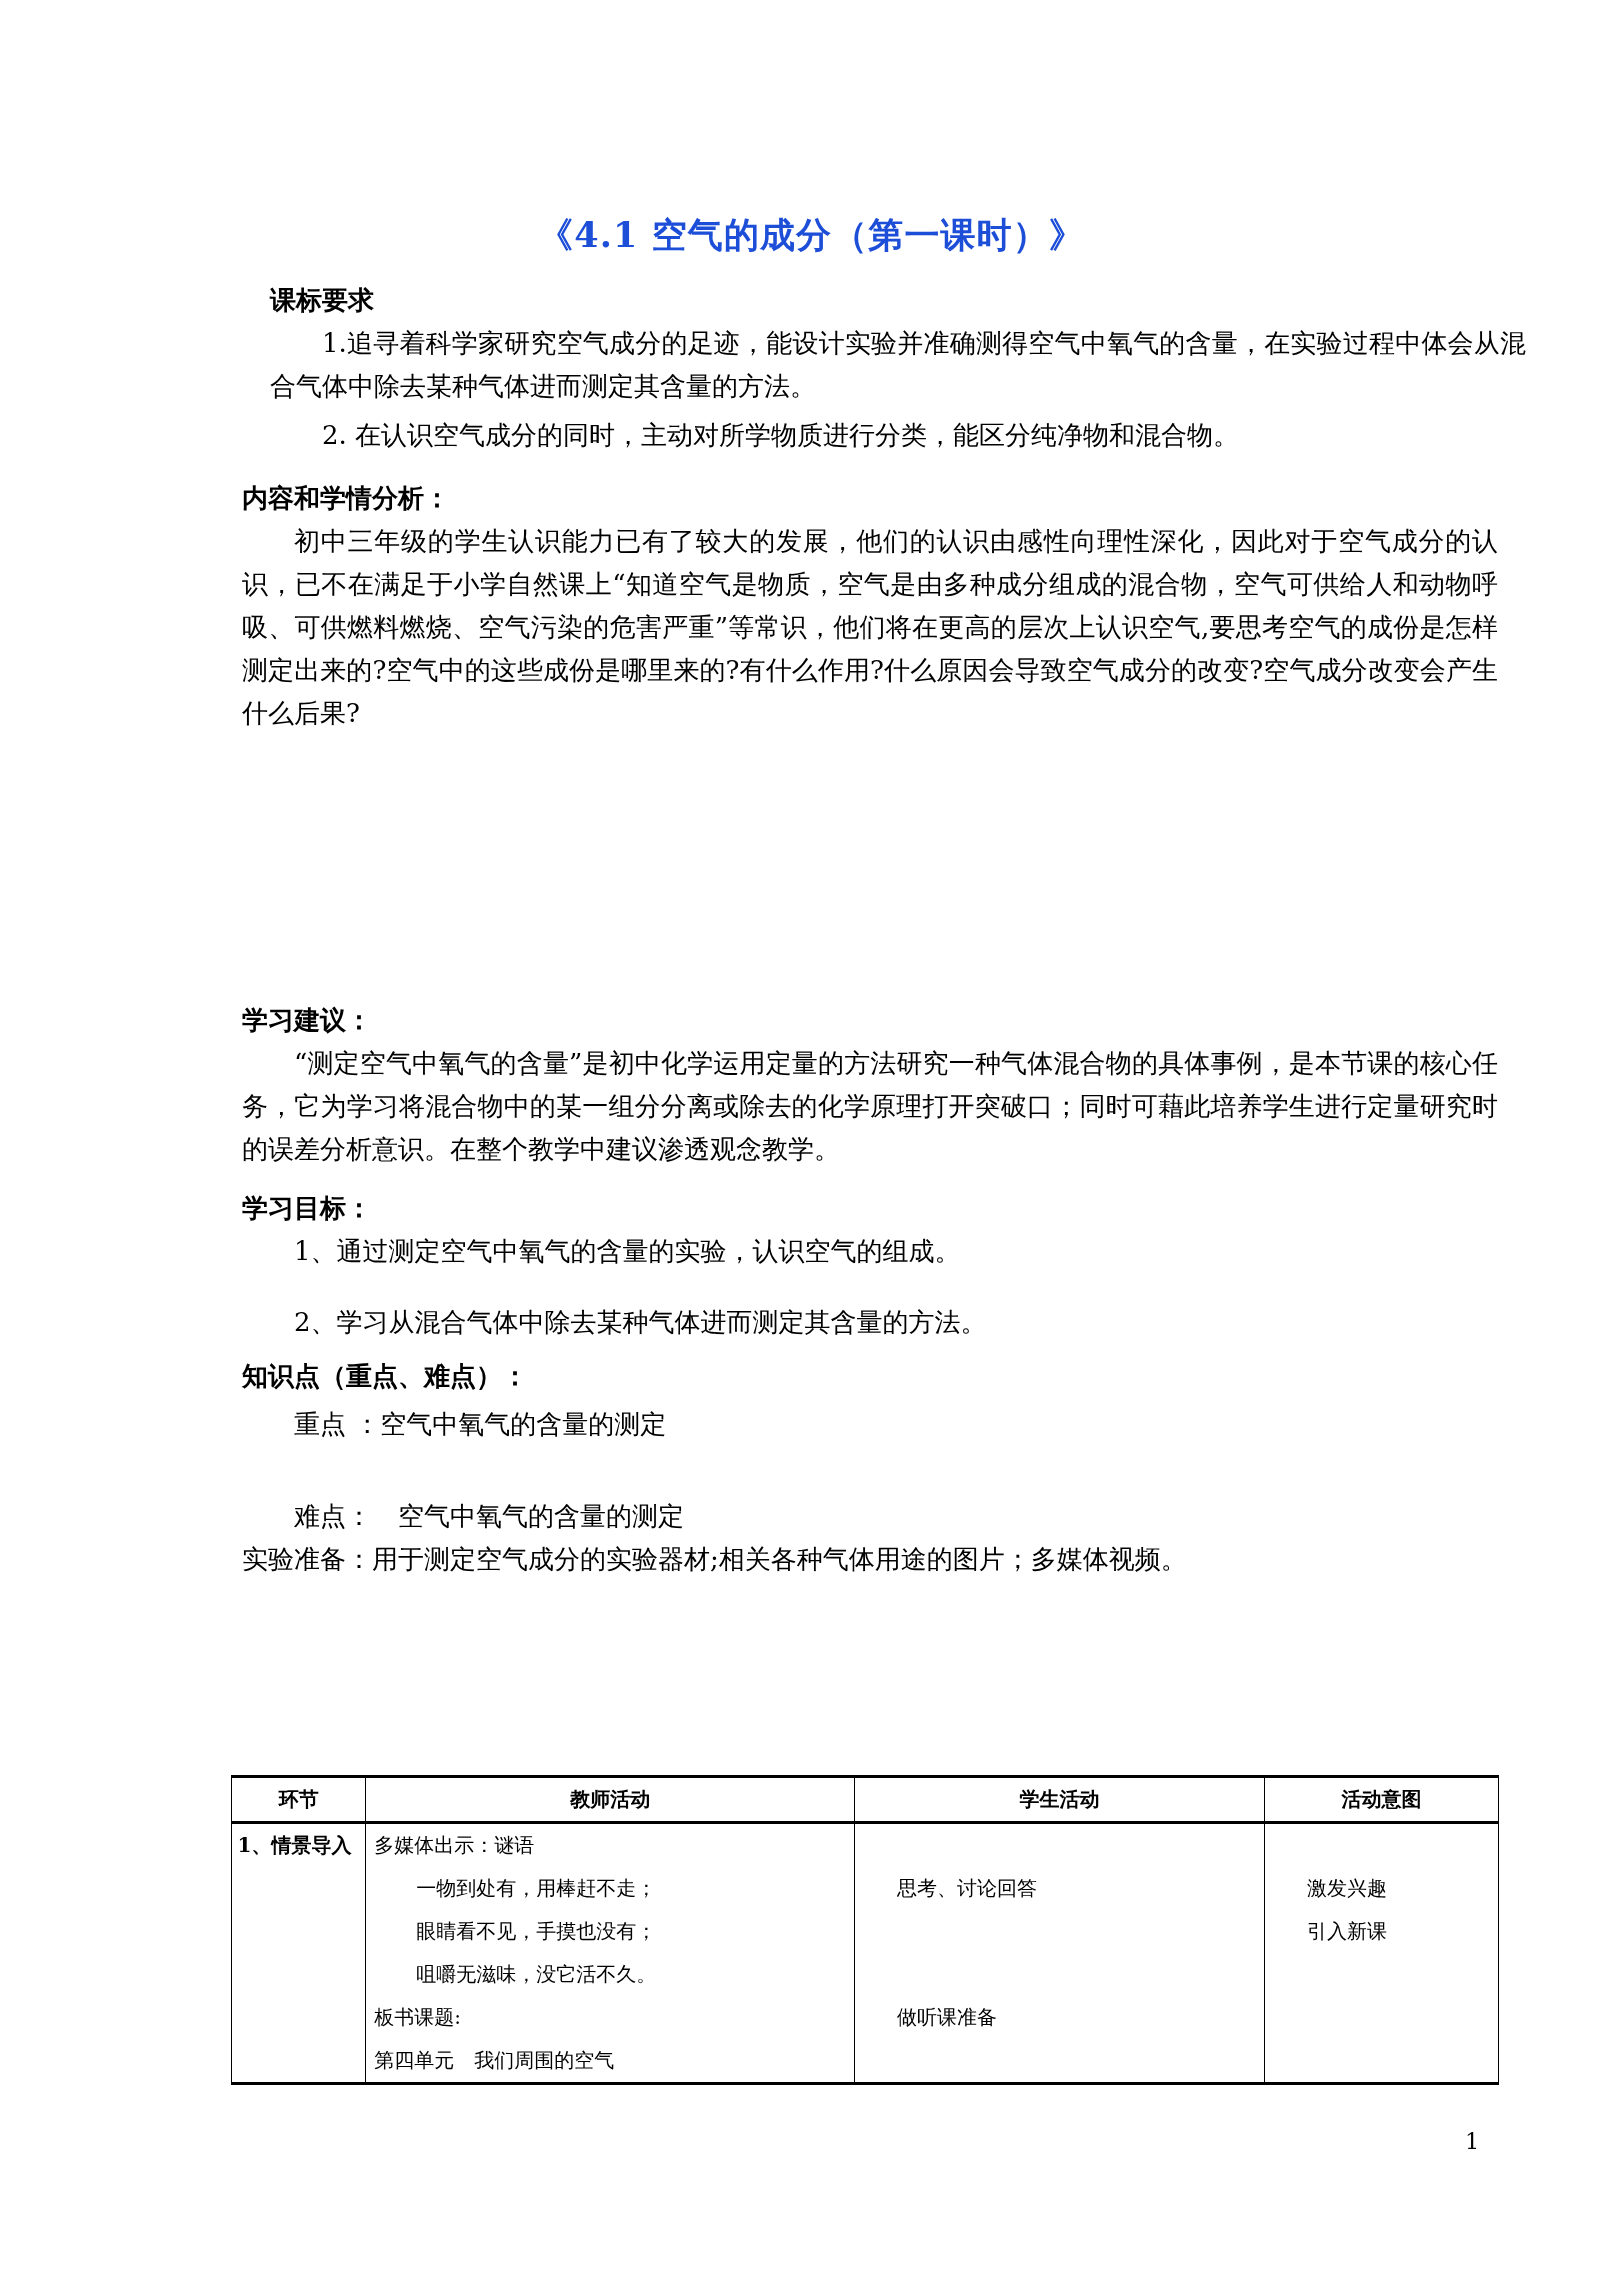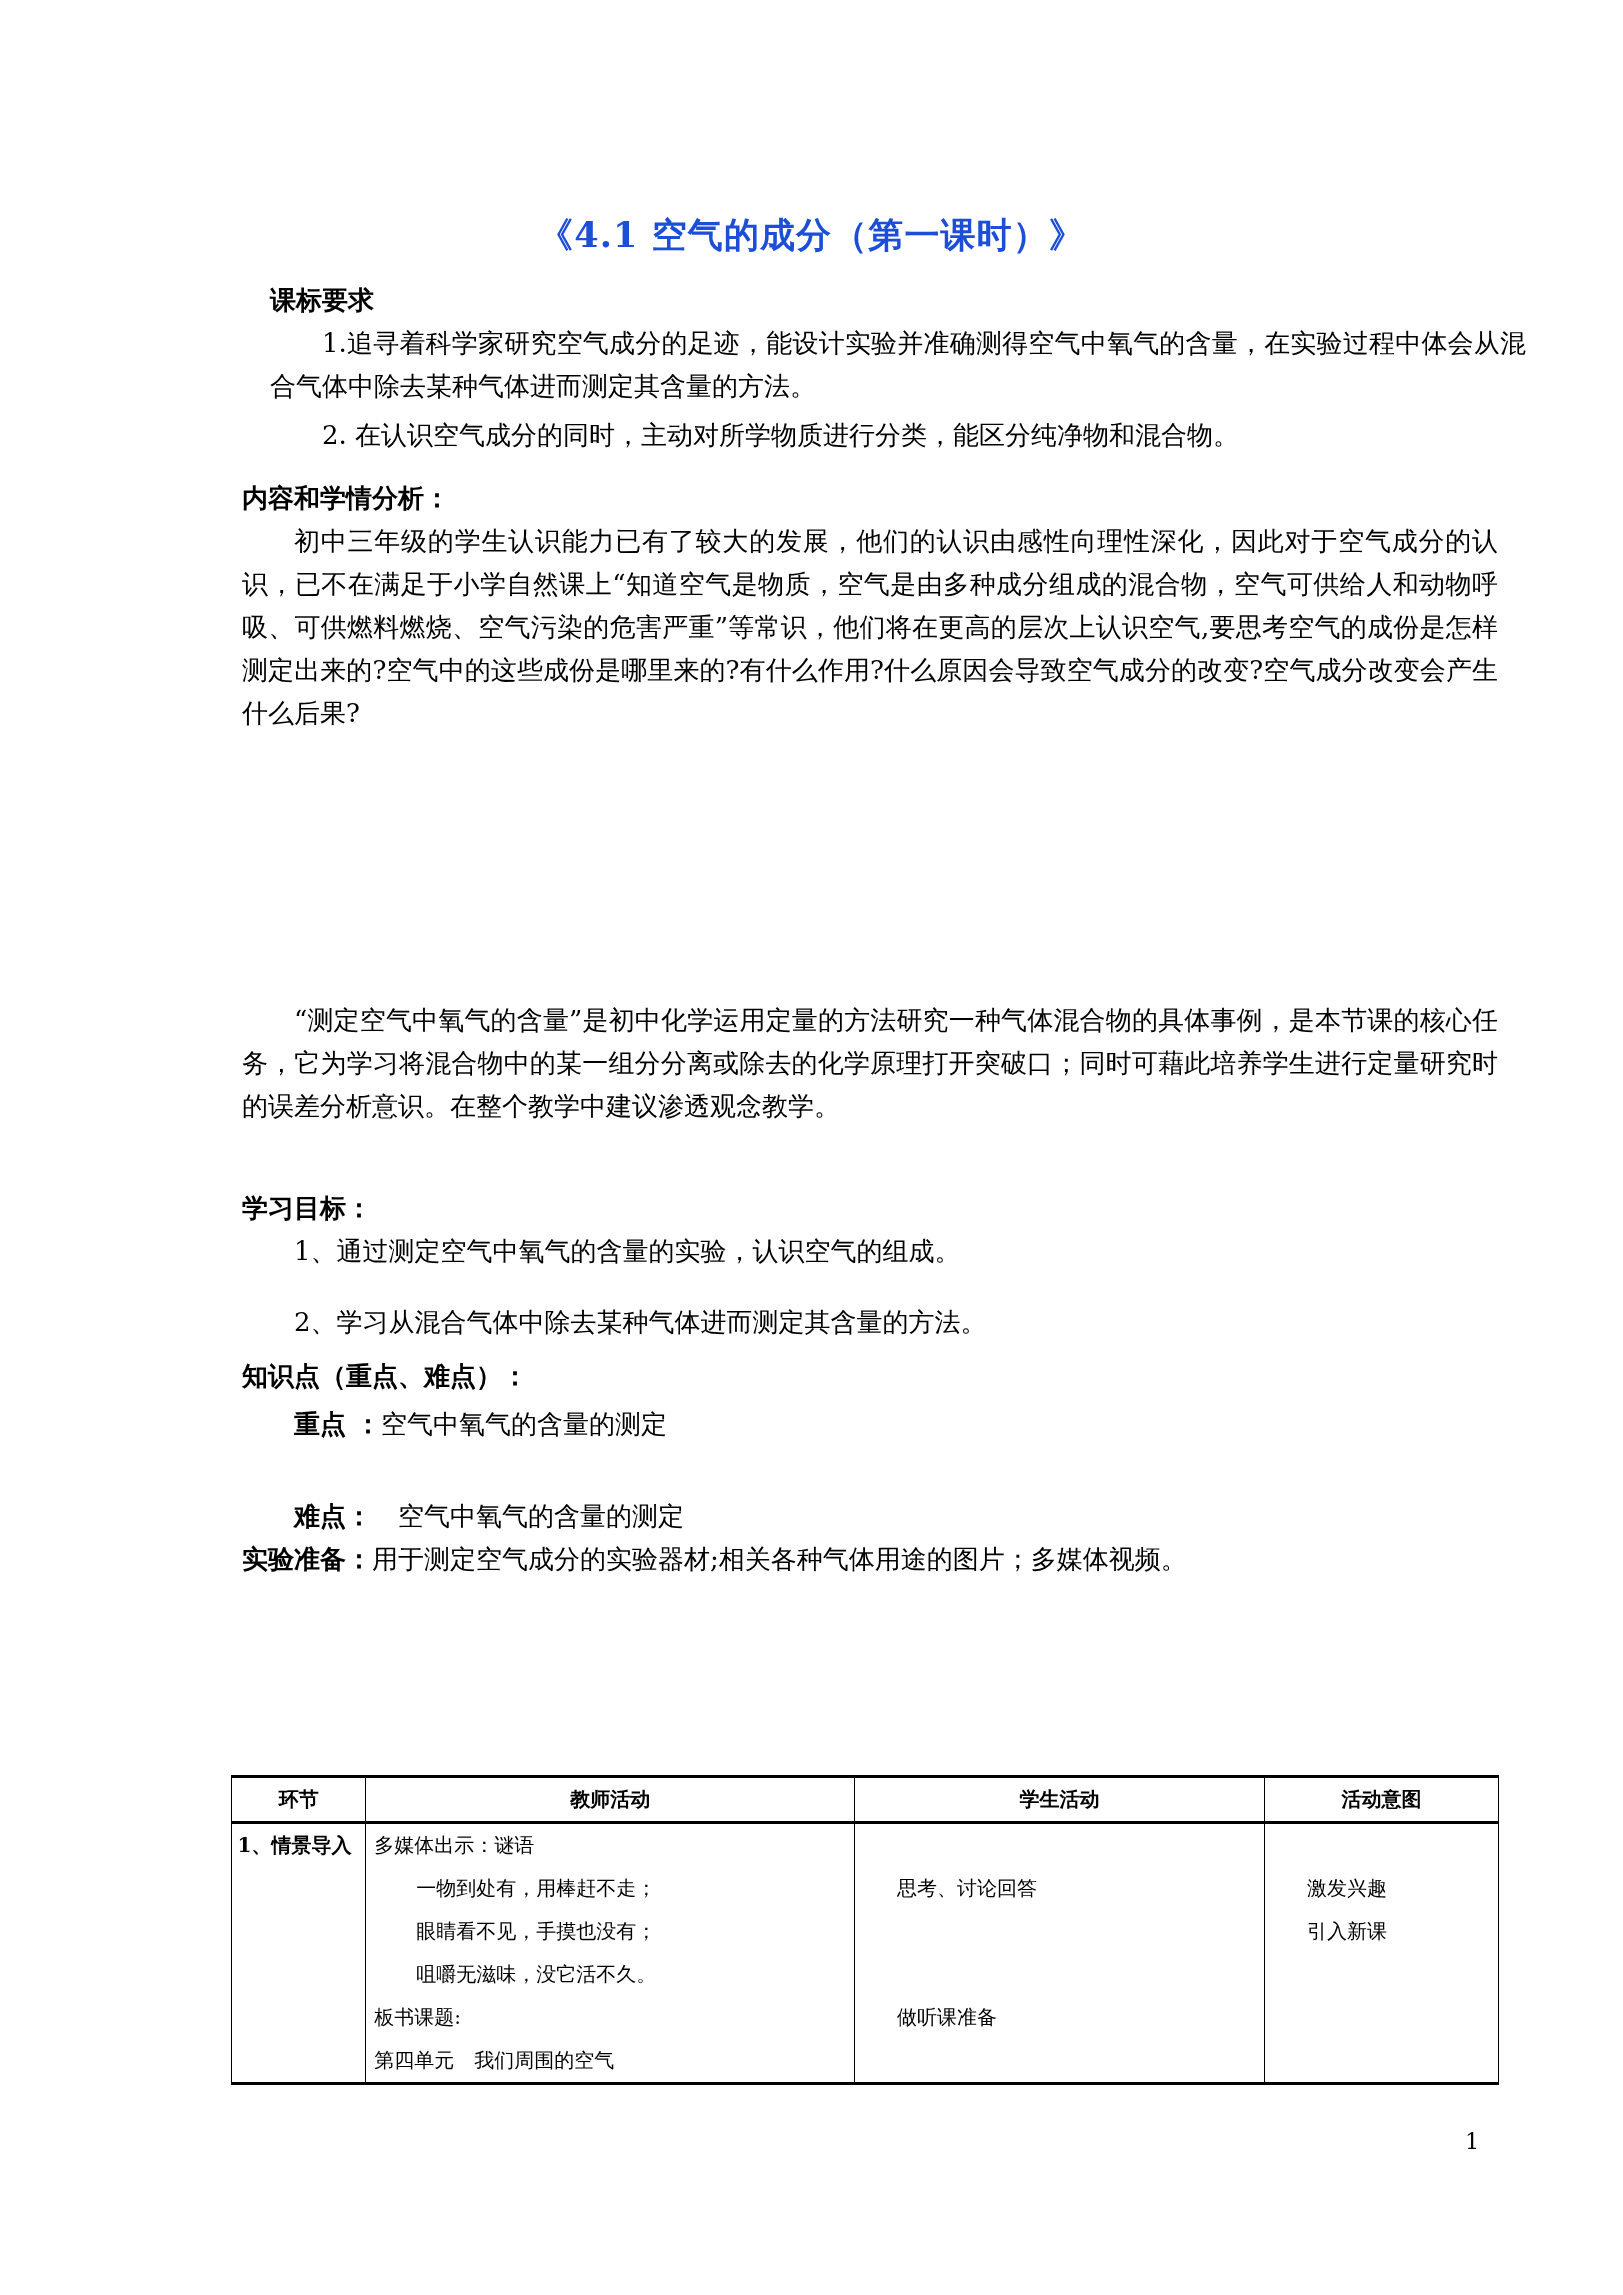--- a/index.html
+++ b/index.html
@@ -11,21 +11,21 @@
     .page { position: absolute; left: 0; top: 0; width: 1623px; height: 2295px; }
     .title {
       position: absolute; left: 0; width: 1623px; top: 212px;
       text-align: center; font-size: 35px; font-weight: bold; color: #1d4ed8;
       letter-spacing: 1.1px;
     }
     .blk { position: absolute; left: 242px; width: 1256px; font-size: 26px; line-height: 43px; }
     .h { font-weight: bold; font-size: 26px; }
     .p { text-indent: 52px; text-align: justify; }
     .ind { padding-left: 52px; }
-    .label-bold { font-weight: bold; }
+    .label-bold { font-weight: normal; }
 
     table.proc {
       position: absolute; left: 231px; top: 1775px; width: 1268px;
       border-collapse: collapse; font-size: 20px; line-height: 43px;
     }
     table.proc td, table.proc th {
       border: 1.7px solid #000; vertical-align: top; padding: 0 7.9px;
     }
     table.proc th { font-weight: bold; text-align: center; height: 40px; vertical-align: middle; }
     table.proc tr.head th { border-top-width: 3.4px; border-bottom-width: 3.4px; }
@@ -52,20 +52,21 @@
     <div class="p">1.追寻着科学家研究空气成分的足迹，能设计实验并准确测得空气中氧气的含量，在实验过程中体会从混合气体中除去某种气体进而测定其含量的方法。</div>
     <div class="p" style="margin-top:5.6px;">2.  在认识空气成分的同时，主动对所学物质进行分类，能区分纯净物和混合物。</div>
   </div>
 
   <div class="blk" style="top:477px;">
     <div class="h">内容和学情分析：</div>
     <div class="p">初中三年级的学生认识能力已有了较大的发展，他们的认识由感性向理性深化，因此对于空气成分的认识，已不在满足于小学自然课上“知道空气是物质，空气是由多种成分组成的混合物，空气可供给人和动物呼吸、可供燃料燃烧、空气污染的危害严重”等常识，他们将在更高的层次上认识空气,要思考空气的成份是怎样测定出来的?空气中的这些成份是哪里来的?有什么作用?什么原因会导致空气成分的改变?空气成分改变会产生什么后果?</div>
   </div>
 
   <div class="blk" style="top:999px;">
+    <div class="h">学习建议：</div>
     <div class="p">“测定空气中氧气的含量”是初中化学运用定量的方法研究一种气体混合物的具体事例，是本节课的核心任务，它为学习将混合物中的某一组分分离或除去的化学原理打开突破口；同时可藉此培养学生进行定量研究时的误差分析意识。在整个教学中建议渗透观念教学。</div>
   </div>
 
   <div class="blk" style="top:1187px;">
     <div class="h">学习目标：</div>
     <div class="ind">1、通过测定空气中氧气的含量的实验，认识空气的组成。</div>
     <div class="ind" style="margin-top:28px;">2、学习从混合气体中除去某种气体进而测定其含量的方法。</div>
   </div>
 
   <div class="blk" style="top:1355px;">

